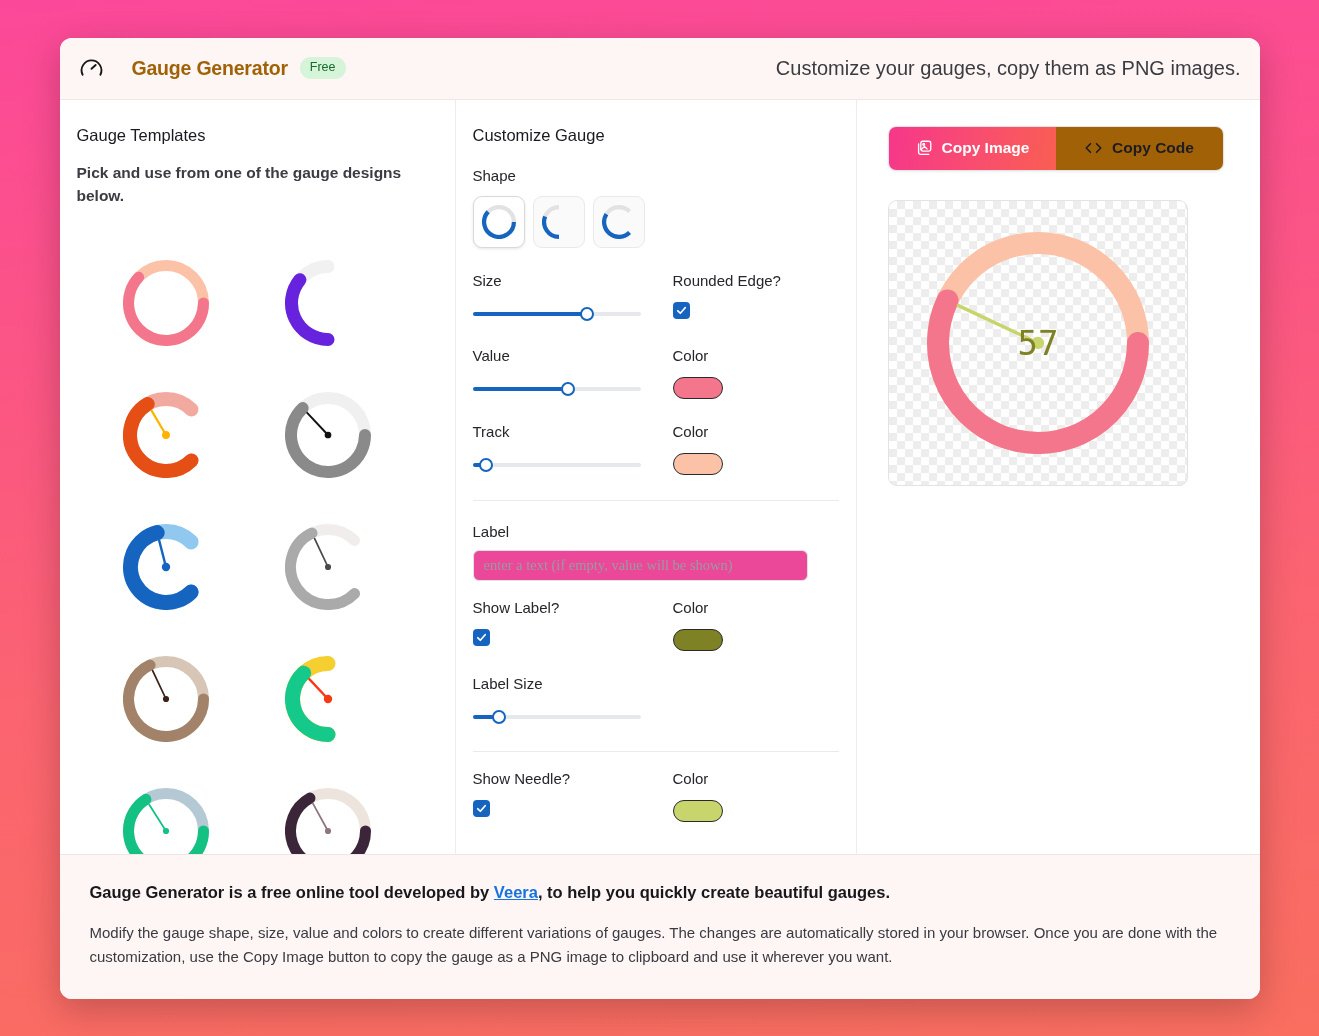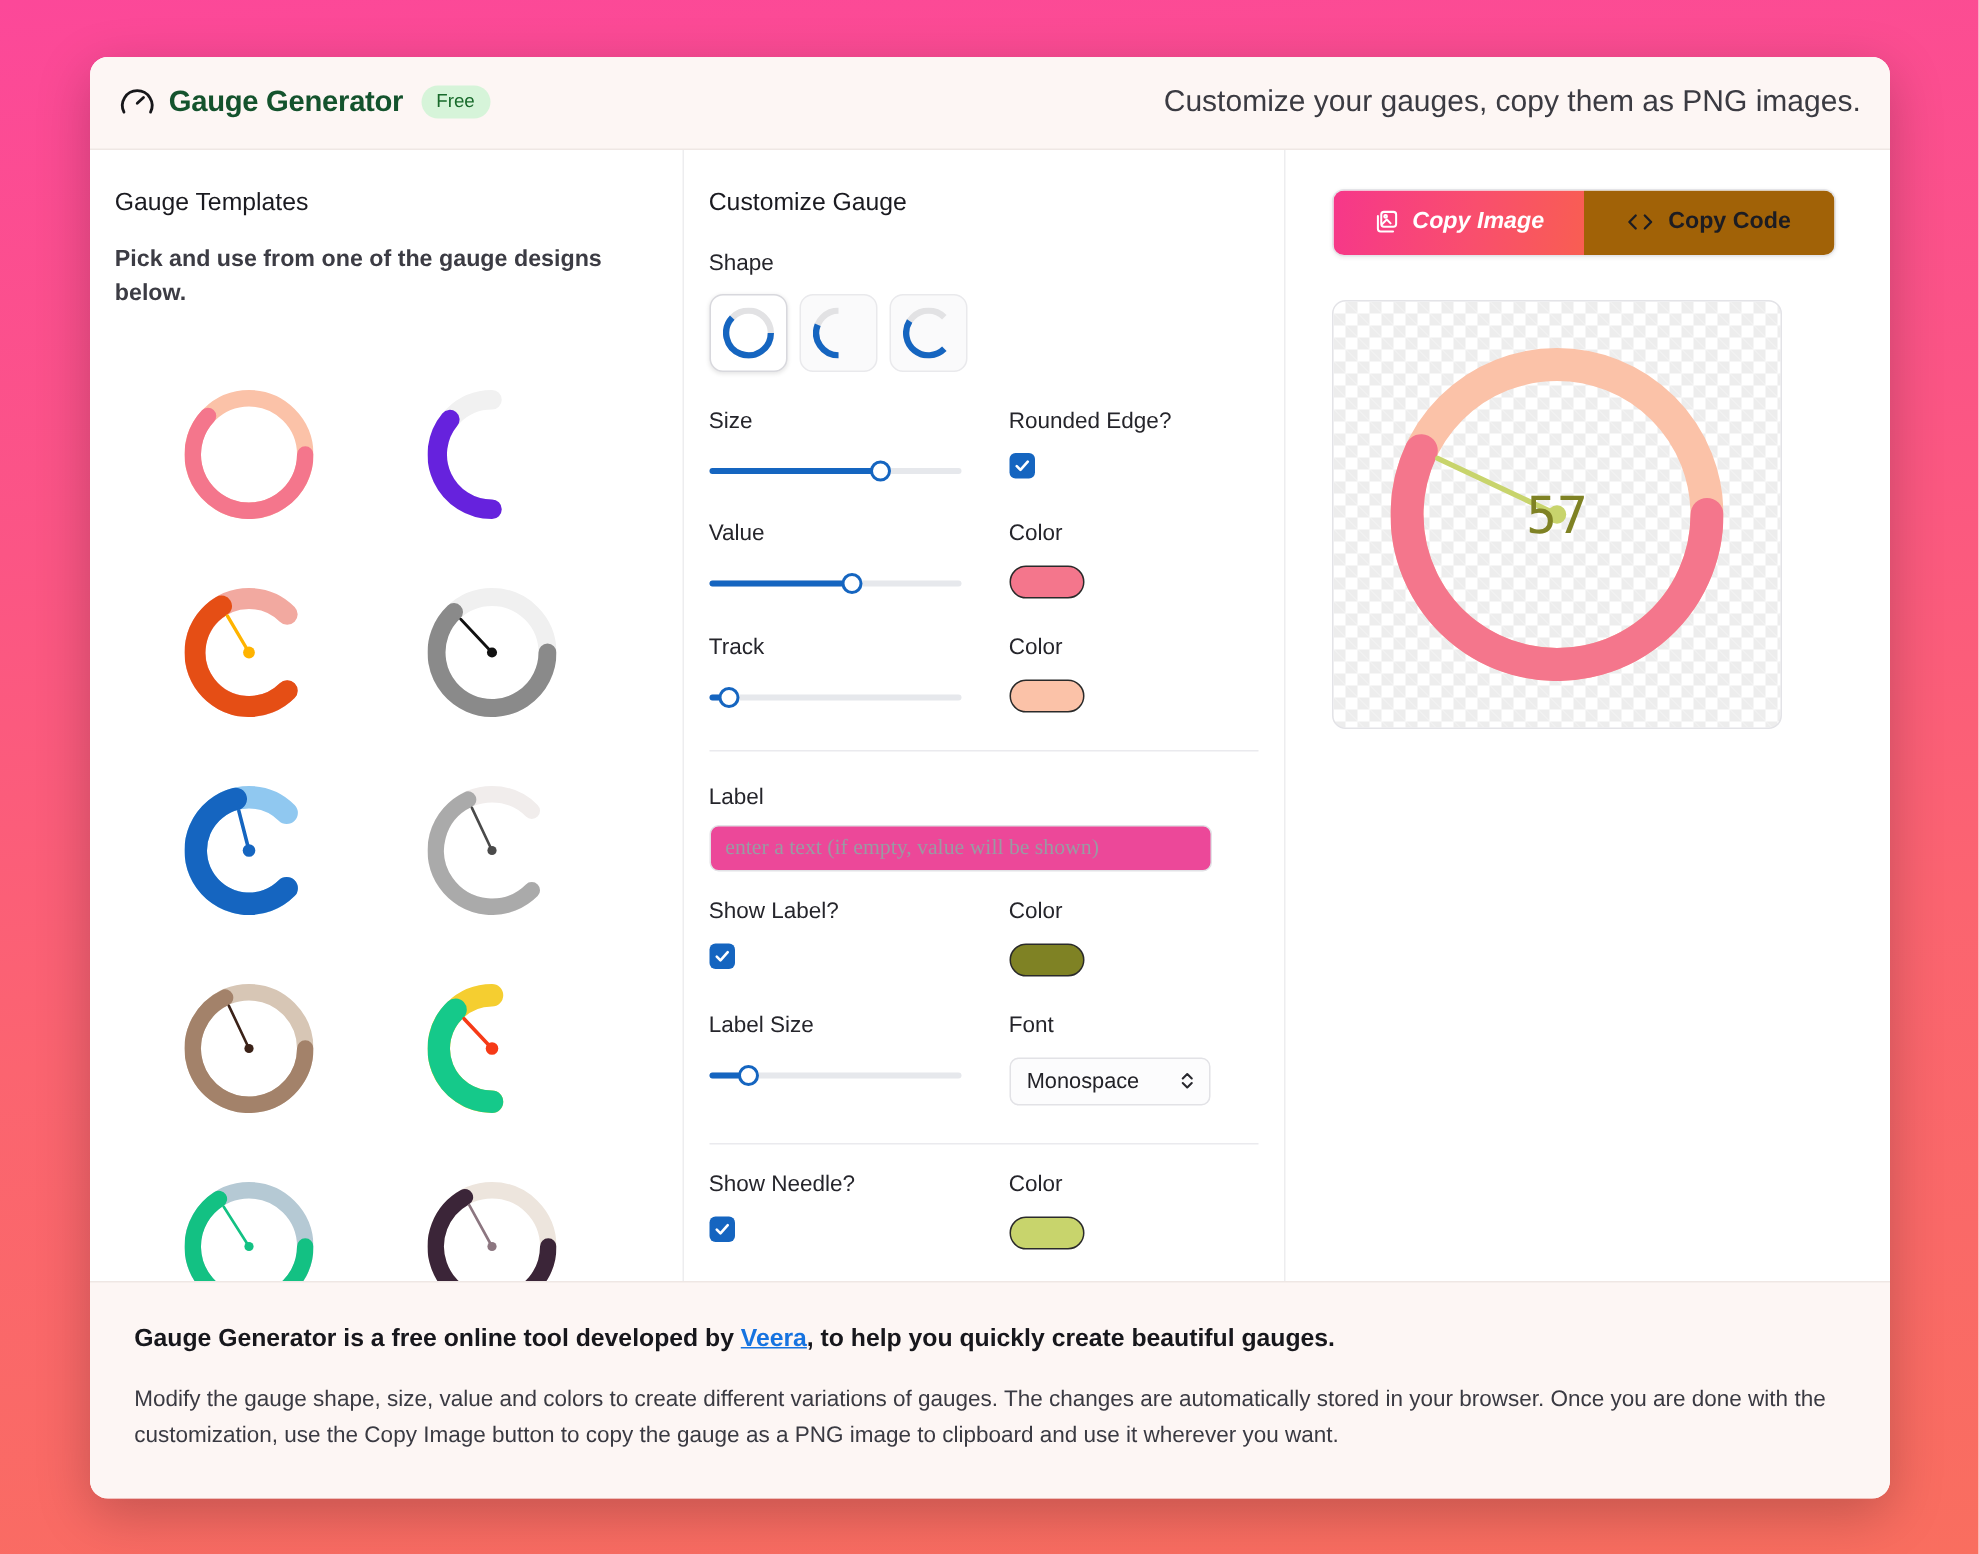--- a/index.html
+++ b/index.html
@@ -39,22 +39,23 @@
     display: flex;
     align-items: center;
     justify-content: space-between;
     padding: 0 19px;
   }
   .brand { display: flex; align-items: center; gap: 9px; }
   .brand-logo { width: 25px; height: 25px; display: block; color: #17171A; }
   .brand-title {
     font-size: 19.5px;
     font-weight: bold;
-    color: #14532d;
+    color: #a16207;
     letter-spacing: -0.2px;
+    margin-left: 19px;
   }
   .free-badge {
     background: #D6F4D9;
     color: #186A2B;
     font-size: 12.5px;
     padding: 4px 10px 5px;
     border-radius: 11px;
     line-height: 1;
     margin-left: 3px;
   }
@@ -268,21 +269,20 @@
     gap: 9px;
     font-size: 15.5px;
     font-weight: bold;
     cursor: pointer;
     border: none;
     font-family: "Liberation Sans", sans-serif;
   }
   .copy-btn.primary {
     background: linear-gradient(100deg, #F6378A 0%, #F94E6E 55%, #F95E52 100%);
     color: #ffffff;
-    font-style: italic;
   }
   .copy-btn.ghost {
     background: #a16207;
     color: #1C1C22;
   }
   .copy-btn svg { display: block; }
 
   .preview-box {
     width: 300px;
     height: 286px;
@@ -533,32 +533,20 @@
 
       <div class="two-col cz-group" style="margin-top:24px;">
         <div>
           <span class="field-label">Label Size</span>
           <div class="slider">
             <div class="rail"></div>
             <div class="fill" style="width: 16%;"></div>
             <div class="knob" style="left: 16%;"></div>
           </div>
         </div>
-        <div>
-          <span class="field-label">Font</span>
-          <div class="select-box">
-            <span class="sel-text">Monospace</span>
-            <span>
-              <svg width="11" height="15" viewBox="0 0 11 15" fill="none" stroke="#2A2A30" stroke-width="1.4" stroke-linecap="round" stroke-linejoin="round">
-                <path d="M2.5 6 L5.5 3 L8.5 6"></path>
-                  <path d="M2.5 9 L5.5 12 L8.5 9"></path>
-              </svg>
-            </span>
-          </div>
-        </div>
       </div>
 
       <div class="divider"></div>
 
       <div class="two-col cz-group" style="margin-top:18px;">
         <div>
           <span class="field-label">Show Needle?</span>
           <div class="cbx">
             <svg width="11" height="11" viewBox="0 0 12 12" fill="none" stroke="#ffffff" stroke-width="1.9" stroke-linecap="round" stroke-linejoin="round">
                 <path d="M2 6.3 L4.7 9 L10 3"></path>

